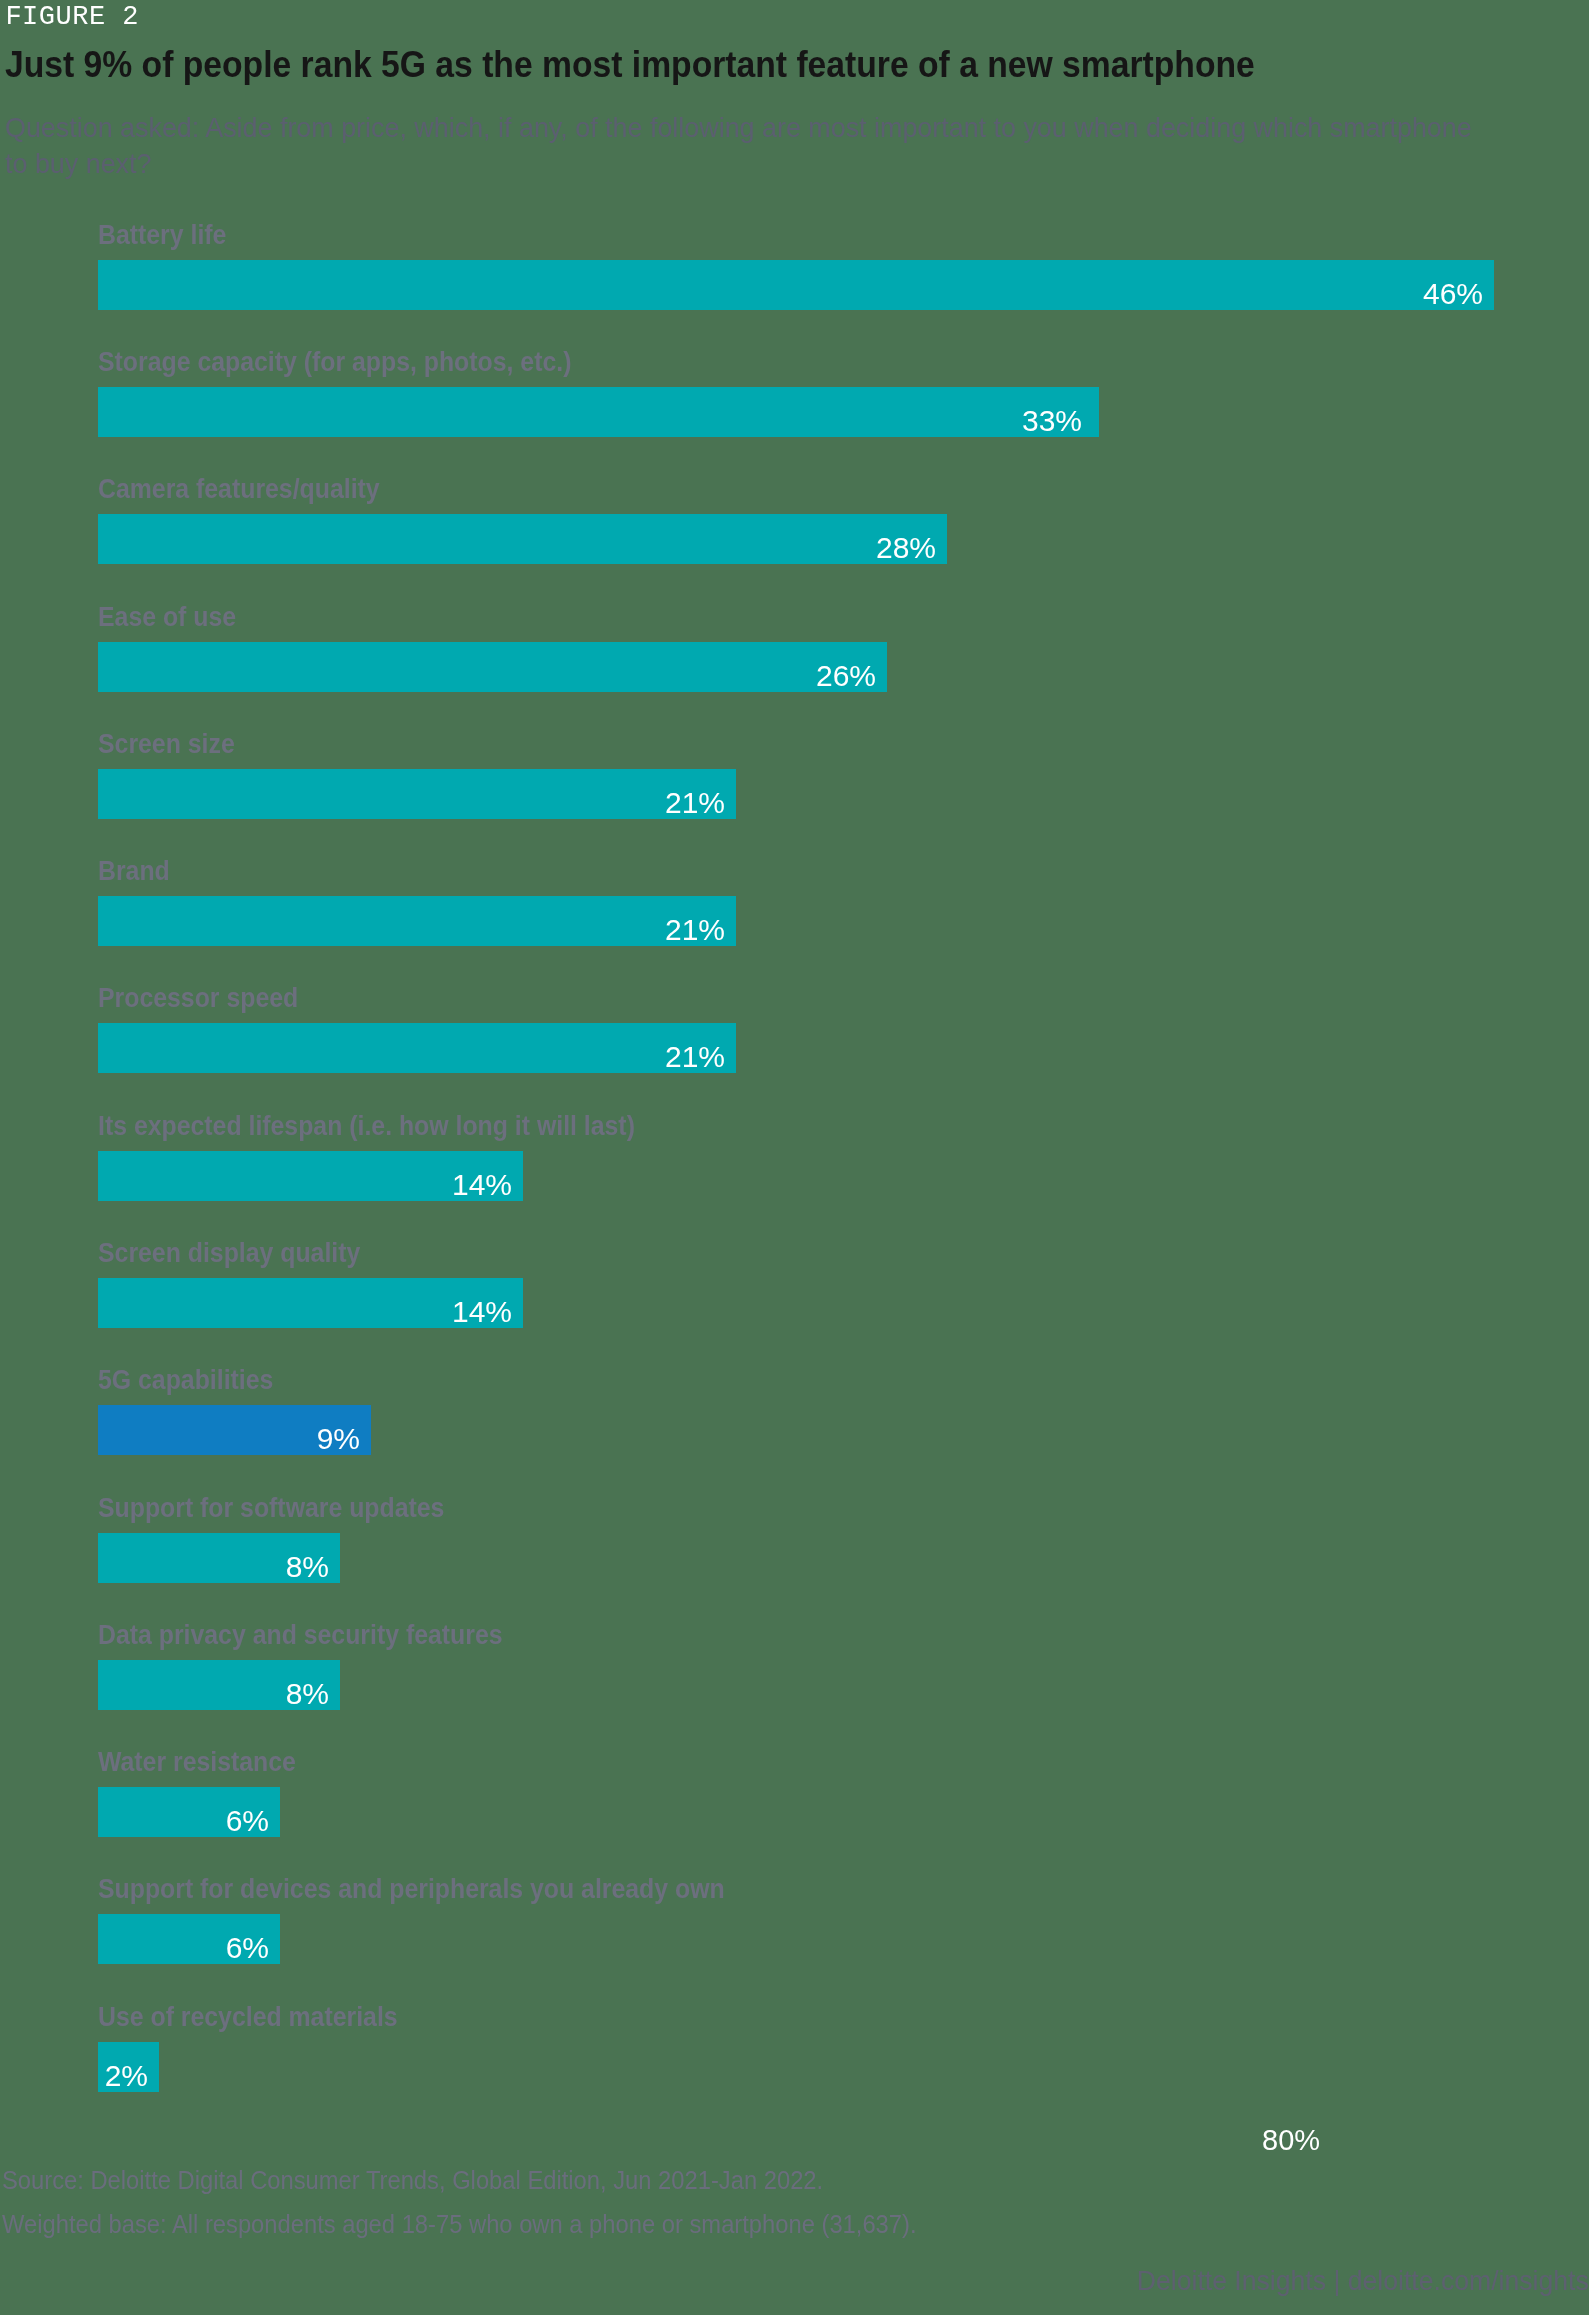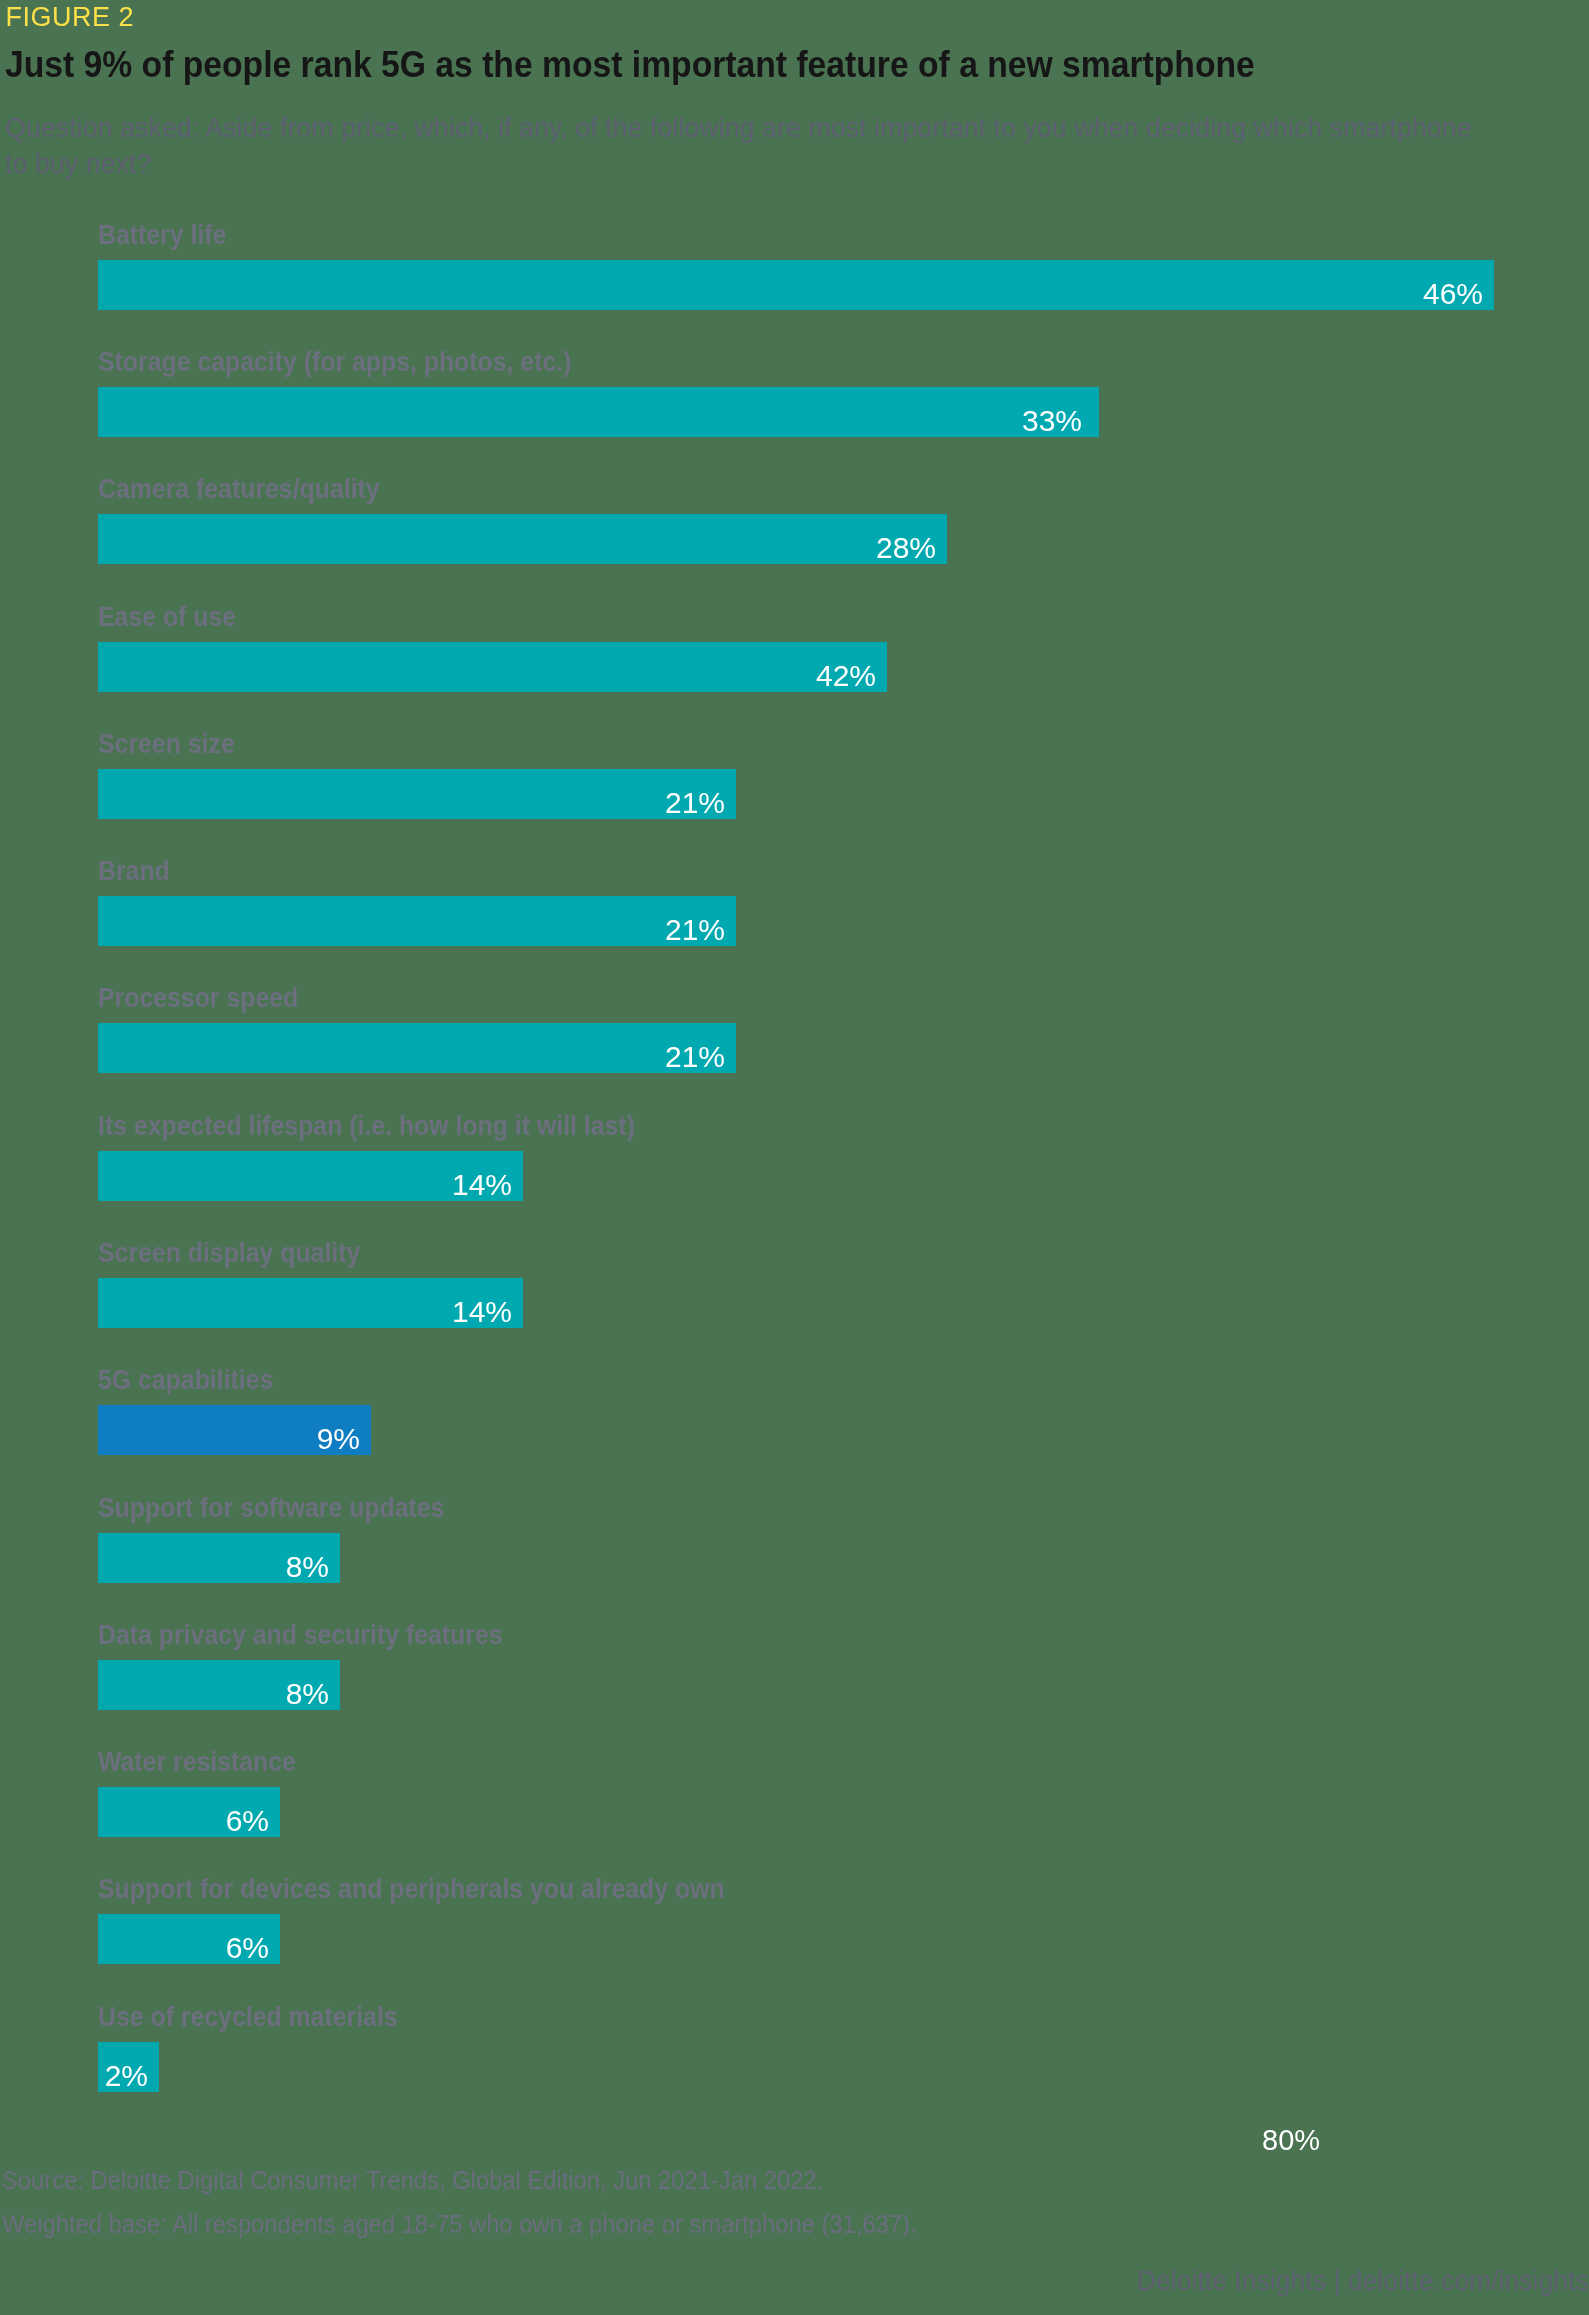--- a/index.html
+++ b/index.html
@@ -21,22 +21,22 @@
     width: 1589px;
     height: 2316px;
   }
 
   .fig-label {
     position: absolute;
     left: 5.4px;
     top: 1.8px;
     font-size: 27px;
     letter-spacing: 0.5px;
-    color: #fde047;
-    font-family: Liberation Sans, sans-serif;
+    color: #ffffff;
+    font-family: Liberation Mono, monospace;
     font-weight: 400;
     white-space: nowrap;
   }
 
   .fig-title {
     position: absolute;
     left: 5.4px;
     top: 43px;
     width: 1574px;
     font-size: 37px;
@@ -188,21 +188,21 @@
         <div class="bar-cat-label">Camera features/quality</div>
         <div class="bar-track" style="width: 849px;">
           <div class="bar-fill" style="width: 849px;"></div>
           <div class="bar-value" style="right: 11px;">28%</div>
         </div>
       </div>
       <div class="bar-row" style="top: 602px;">
         <div class="bar-cat-label">Ease of use</div>
         <div class="bar-track" style="width: 789px;">
           <div class="bar-fill" style="width: 789px;"></div>
-          <div class="bar-value" style="right: 11px;">42%</div>
+          <div class="bar-value" style="right: 11px;">26%</div>
         </div>
       </div>
       <div class="bar-row" style="top: 729px;">
         <div class="bar-cat-label">Screen size</div>
         <div class="bar-track" style="width: 638px;">
           <div class="bar-fill" style="width: 638px;"></div>
           <div class="bar-value" style="right: 11px;">21%</div>
         </div>
       </div>
       <div class="bar-row" style="top: 856px;">

